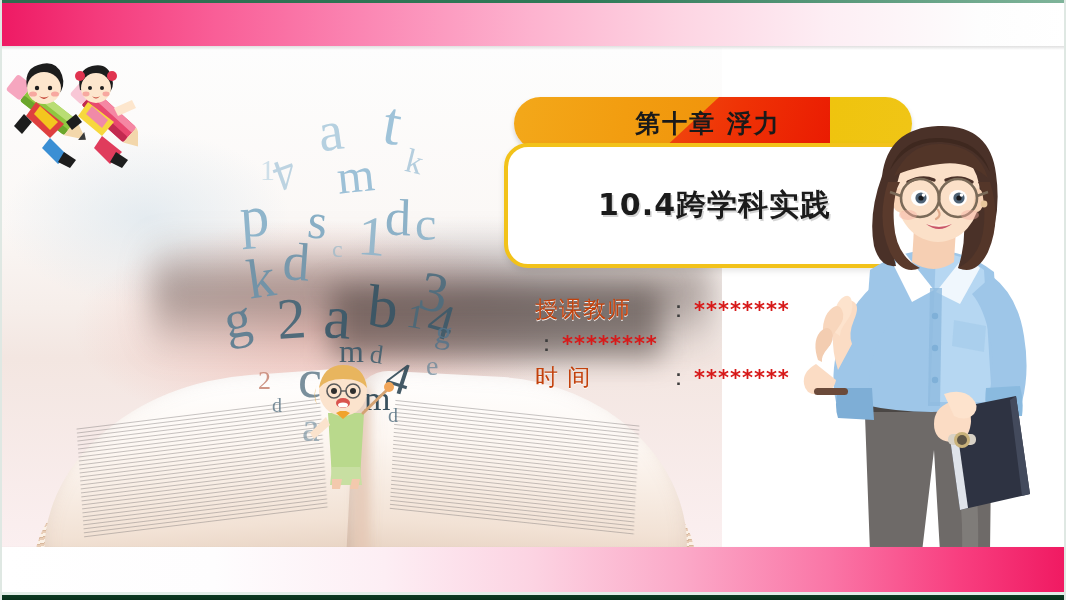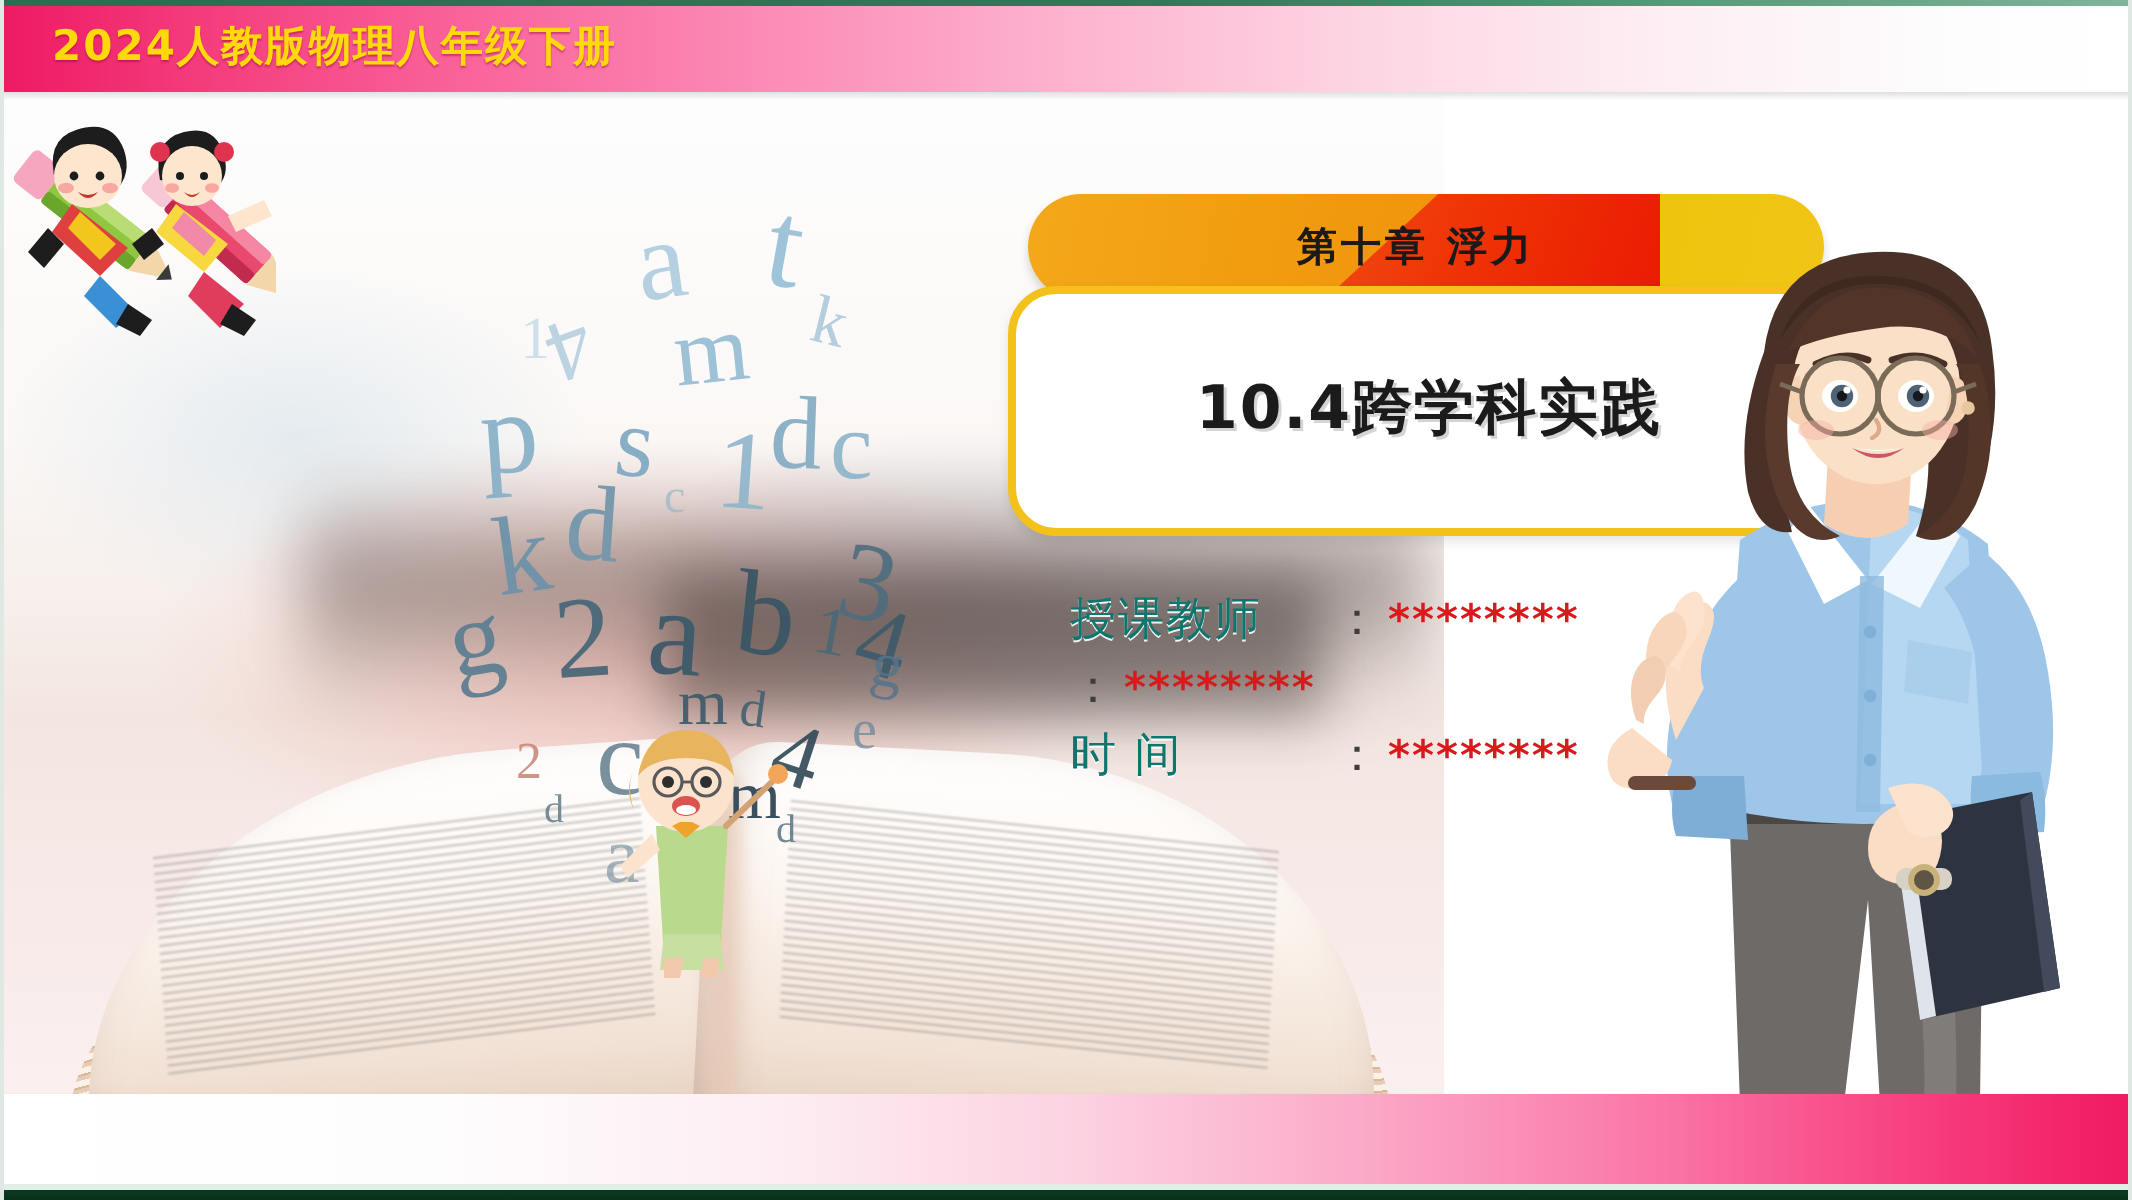--- a/index.html
+++ b/index.html
@@ -149,21 +149,21 @@
     box-shadow: 0 3px 5px rgba(0,0,0,.16);
   }
   .chapter-red {
     position: absolute; right: 82px; top: 0; width: 168px; height: 53px;
     background: linear-gradient(110deg,#f04a11 0%, #ef3205 45%, #ea1b02 100%);
     clip-path: polygon(34% 0, 100% 0, 100% 100%, 0 100%);
   }
   .chapter-text {
     position: absolute; inset: 0; display: flex; align-items: center; justify-content: center;
     font-family: "DejaVu Sans", sans-serif;
-    font-size: 20px; font-weight: bold; color: #1a1a1a; letter-spacing: 2px;
+    font-size: 25px; font-weight: bold; color: #1a1a1a; letter-spacing: 2px;
     z-index: 3; padding-right: 10px; box-sizing: border-box;
   }
 
   
   .title-card {
     position: absolute; left: 502px; top: 143px; width: 413px; height: 117px;
     background: #ffffff; border: 4px solid #f2c21a;
     border-radius: 24px; z-index: 14;
     box-shadow: 0 3px 6px rgba(0,0,0,.10);
     display: flex; flex-direction: column; align-items: center; justify-content: center;
@@ -174,21 +174,21 @@
     letter-spacing: 1px; line-height: 1.28;
     text-shadow: 1.5px 1.5px 0 rgba(120,120,120,.32);
     white-space: nowrap;
   }
 
   
   .meta { position: absolute; left: 533px; top: 294px; z-index: 16; }
   .meta-row { display: flex; align-items: baseline; height: 34px; }
   .meta-label {
     font-family: "DejaVu Sans", sans-serif;
-    font-size: 23px; color: #0f766e; letter-spacing: 1px;
+    font-size: 23px; color: #c2410c; letter-spacing: 1px;
     width: 132px; white-space: nowrap;
     text-shadow: 0 1px 0 rgba(255,255,255,.9);
   }
   .meta-colon { font-size: 23px; color: #3d3d3d; margin: 0 4px 0 0; }
   .meta-value {
     font-family: "DejaVu Sans", sans-serif;
     font-size: 21px; font-weight: bold; color: #d71a1a; letter-spacing: 1px;
   }
 
   
@@ -437,18 +437,17 @@
 
     <ellipse cx="114" cy="95" rx="9" ry="5" fill="#f6b0a2" opacity=".45"></ellipse>
     <ellipse cx="176" cy="95" rx="9" ry="5" fill="#f6b0a2" opacity=".45"></ellipse>
 
     <circle cx="190" cy="84" r="3.4" fill="#e8c79c"></circle>
   </svg>
 
   <div class="top-band-shadow"></div>
   <div class="top-band"></div>
   <div class="top-rule"></div>
-  <div class="course-label">2024人教版物理八年级下册</div>
 
   <div class="bottom-band-shadow"></div>
   <div class="bottom-band"></div>
   <div class="bottom-rule"></div>
 </div>
 
 </body></html>

